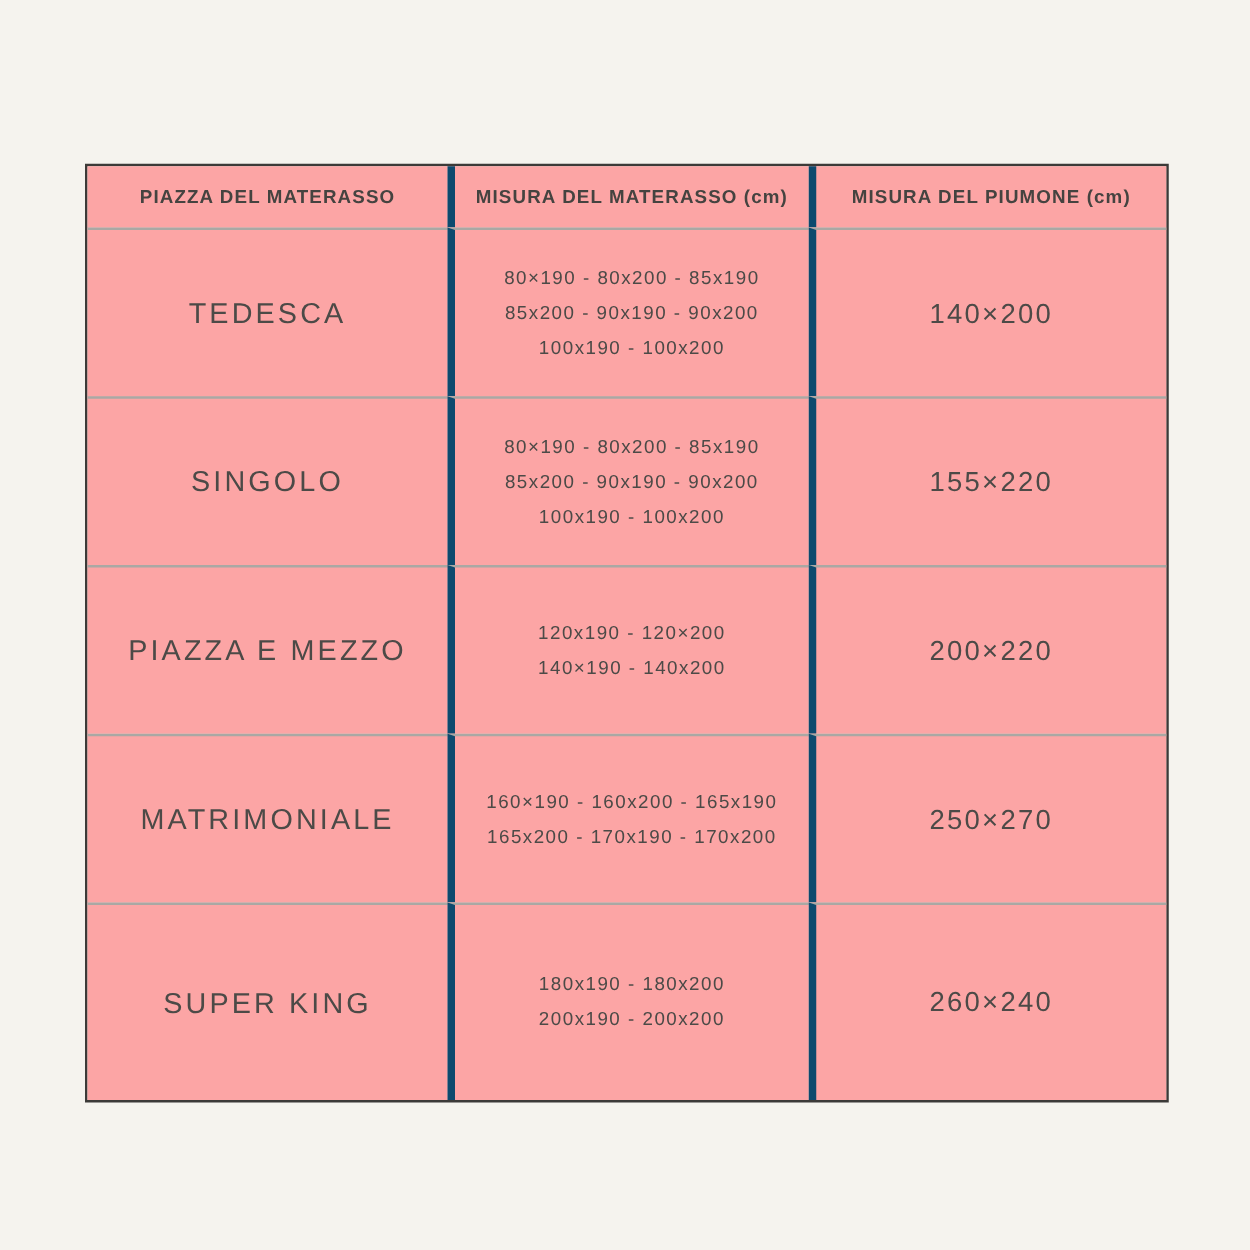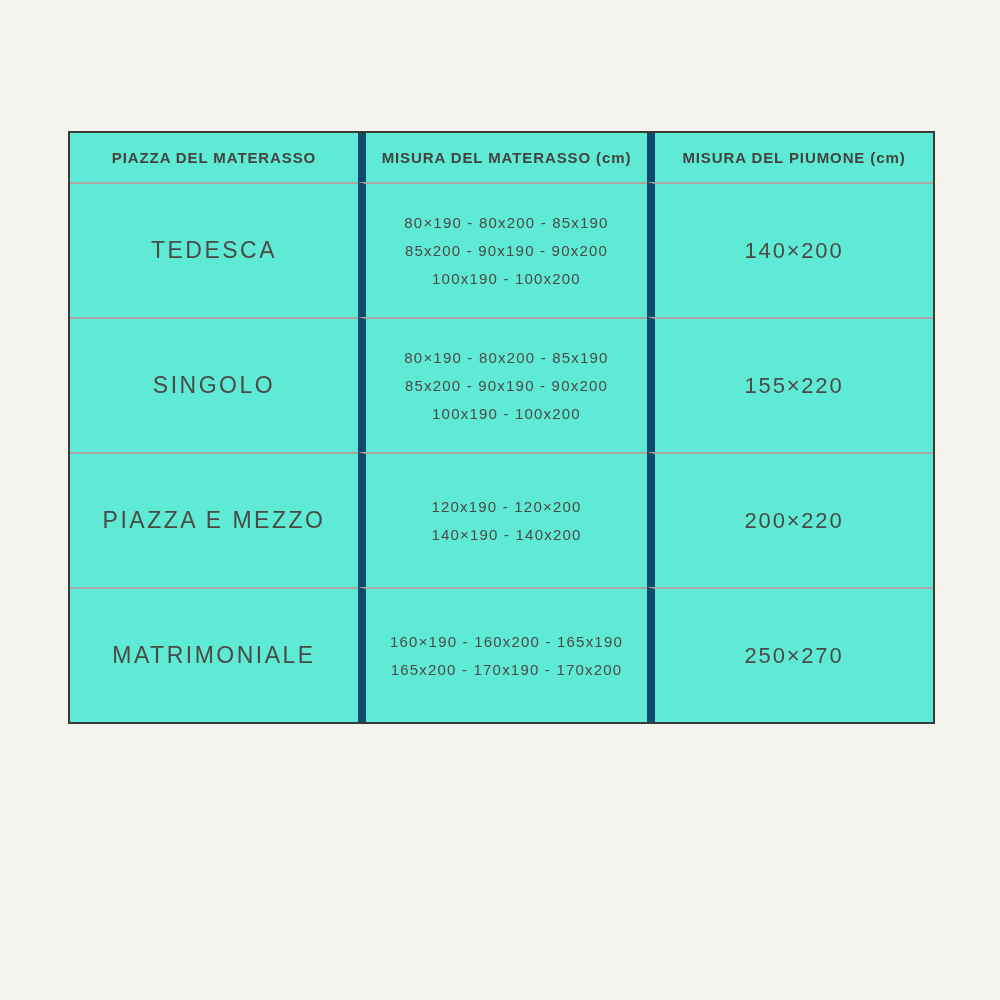--- a/index.html
+++ b/index.html
@@ -28,25 +28,25 @@
     border: 2px solid #3c3a38;
     color: #4a4845;
   }
   col.c1 { width: 288px; }
   col.c2 { width: 289px; }
   col.c3 { width: 286px; }
   th, td {
     padding: 0 10px;
     text-align: center;
     vertical-align: middle;
-    background: #5eead4;
+    background: #fca5a5;
   }
   
   th + th, td + td {
-    border-left: 8px solid #0c4a6e;
+    border-left: 6px solid #0c4a6e;
     margin-top: 31px;
   }
   
   tbody tr td {
     border-top: 2px solid #aaa8a4;
   }
   thead th {
     height: 49px;
     font-size: 15px;
     font-weight: bold;
@@ -134,15 +134,27 @@
             <div class="row-name">MATRIMONIALE</div>
           </td>
         <td class="sizes-cell">
           <div class="size-line">160×190 - 160x200 - 165x190</div>
           <div class="size-line">165x200 - 170x190 - 170x200</div>
         </td>
         <td>
             <div class="piumone">250×270</div>
           </td>
       </tr>
+      <tr class="last">
+        <td>
+            <div class="row-name">SUPER KING</div>
+          </td>
+        <td class="sizes-cell">
+          <div class="size-line">180x190 - 180x200</div>
+          <div class="size-line">200x190 - 200x200</div>
+        </td>
+        <td>
+            <div class="piumone">260×240</div>
+          </td>
+      </tr>
     </tbody>
   </table>
 </div>
 
 </body></html>

